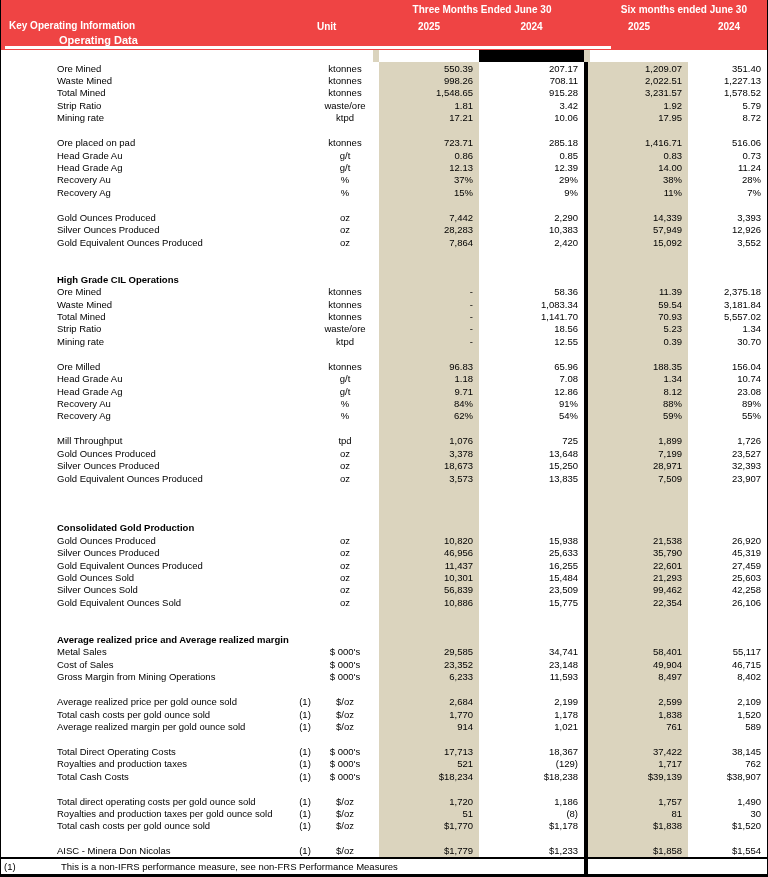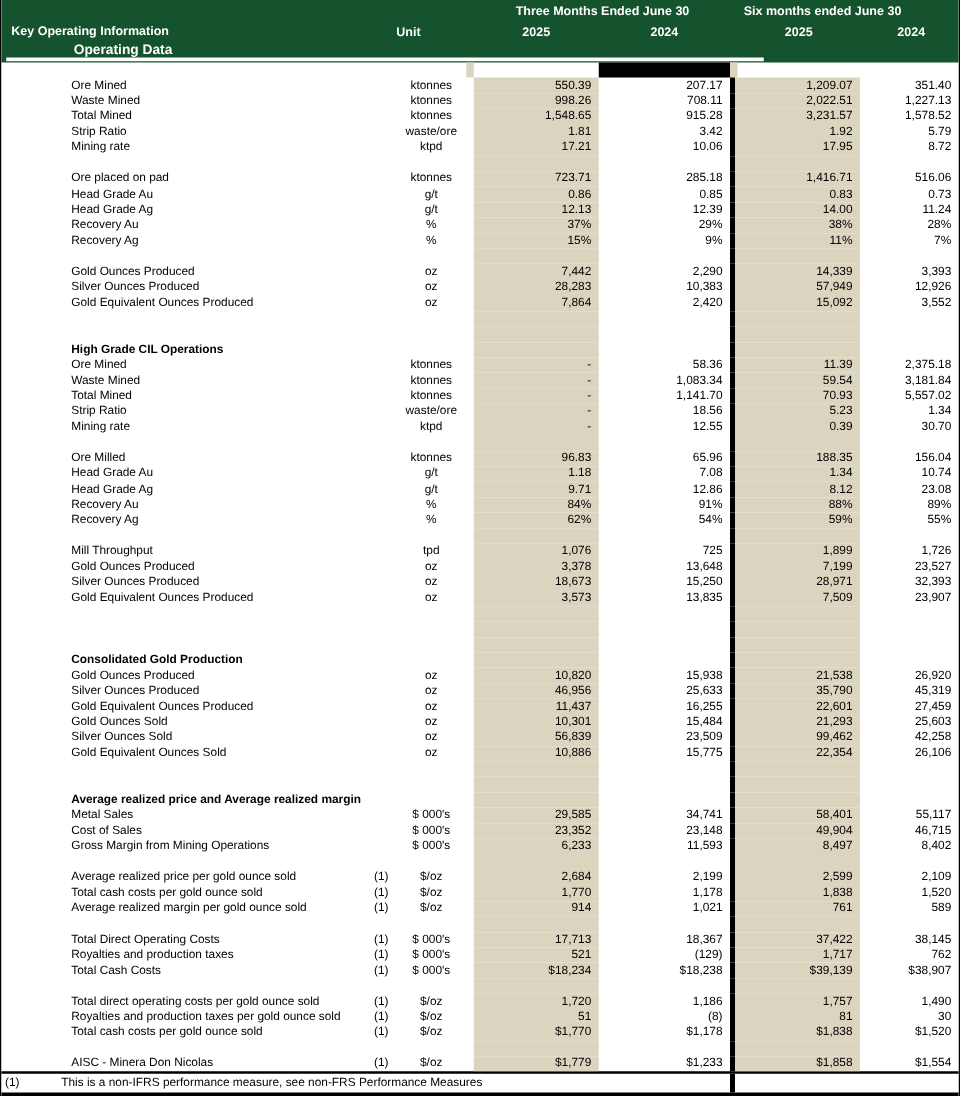--- a/index.html
+++ b/index.html
@@ -11,25 +11,25 @@
     width:768px; height:877px;
     background:#fff;
     border-left:1px solid #000;
     border-right:1px solid #000;
     overflow:hidden;
   }
 
   
   .hdr {
     position:relative;
-    height:50px; background:#14532d; color:#fff;
+    height:50px; background:#ef4444; color:#fff;
     font-weight:bold;
   }
   .hdr .group1 { position:absolute; top:4px; left:378px; width:206px; text-align:center; font-size:10px; }
-  .hdr .group2 { position:absolute; top:4px; left:568px; width:178px; text-align:center; font-size:10px; }
+  .hdr .group2 { position:absolute; top:4px; left:568px; width:178px; text-align:right; font-size:10px; }
   .hdr .title  { position:absolute; top:20px; left:8px; font-size:10px; }
   .hdr .unit   { position:absolute; top:21px; left:316px; width:56px; text-align:left; font-size:10px; }
   .hdr .y1 { position:absolute; top:21px; left:378px; width:100px; text-align:center; font-size:10px; }
   .hdr .y2 { position:absolute; top:21px; left:478px; width:105px; text-align:center; font-size:10px; }
   .hdr .y3 { position:absolute; top:21px; left:588px; width:100px; text-align:center; font-size:10px; }
   .hdr .y4 { position:absolute; top:21px; left:688px; width:80px;  text-align:center; font-size:10px; }
   .hdr .subtitle { position:absolute; top:34px; left:58px; font-size:11px; }
   .hdr .substrip { position:absolute; bottom:1px; left:4px; width:606px; height:3px; background:#fff; }
 
   
@@ -52,21 +52,21 @@
   .row .divider { background:#000; }
 
   
   .footsep { height:2px; background:#000; }
   .footnote {
     position:relative;
     height:15px; font-size:9.5px;
     display:flex; align-items:center;
   }
   .footnote .marker { position:absolute; left:3px; }
-  .footnote .text   { position:absolute; left:48px; }
+  .footnote .text   { position:absolute; left:60px; }
   .footnote .divcont { position:absolute; left:583px; top:0; width:4px; height:100%; background:#000; }
   .footbar { height:4px; background:#000; }
 </style>
 </head>
 <body>
 
 <div class="sheet">
 
   <div class="hdr">
     <div class="group1">Three Months Ended June 30</div>

